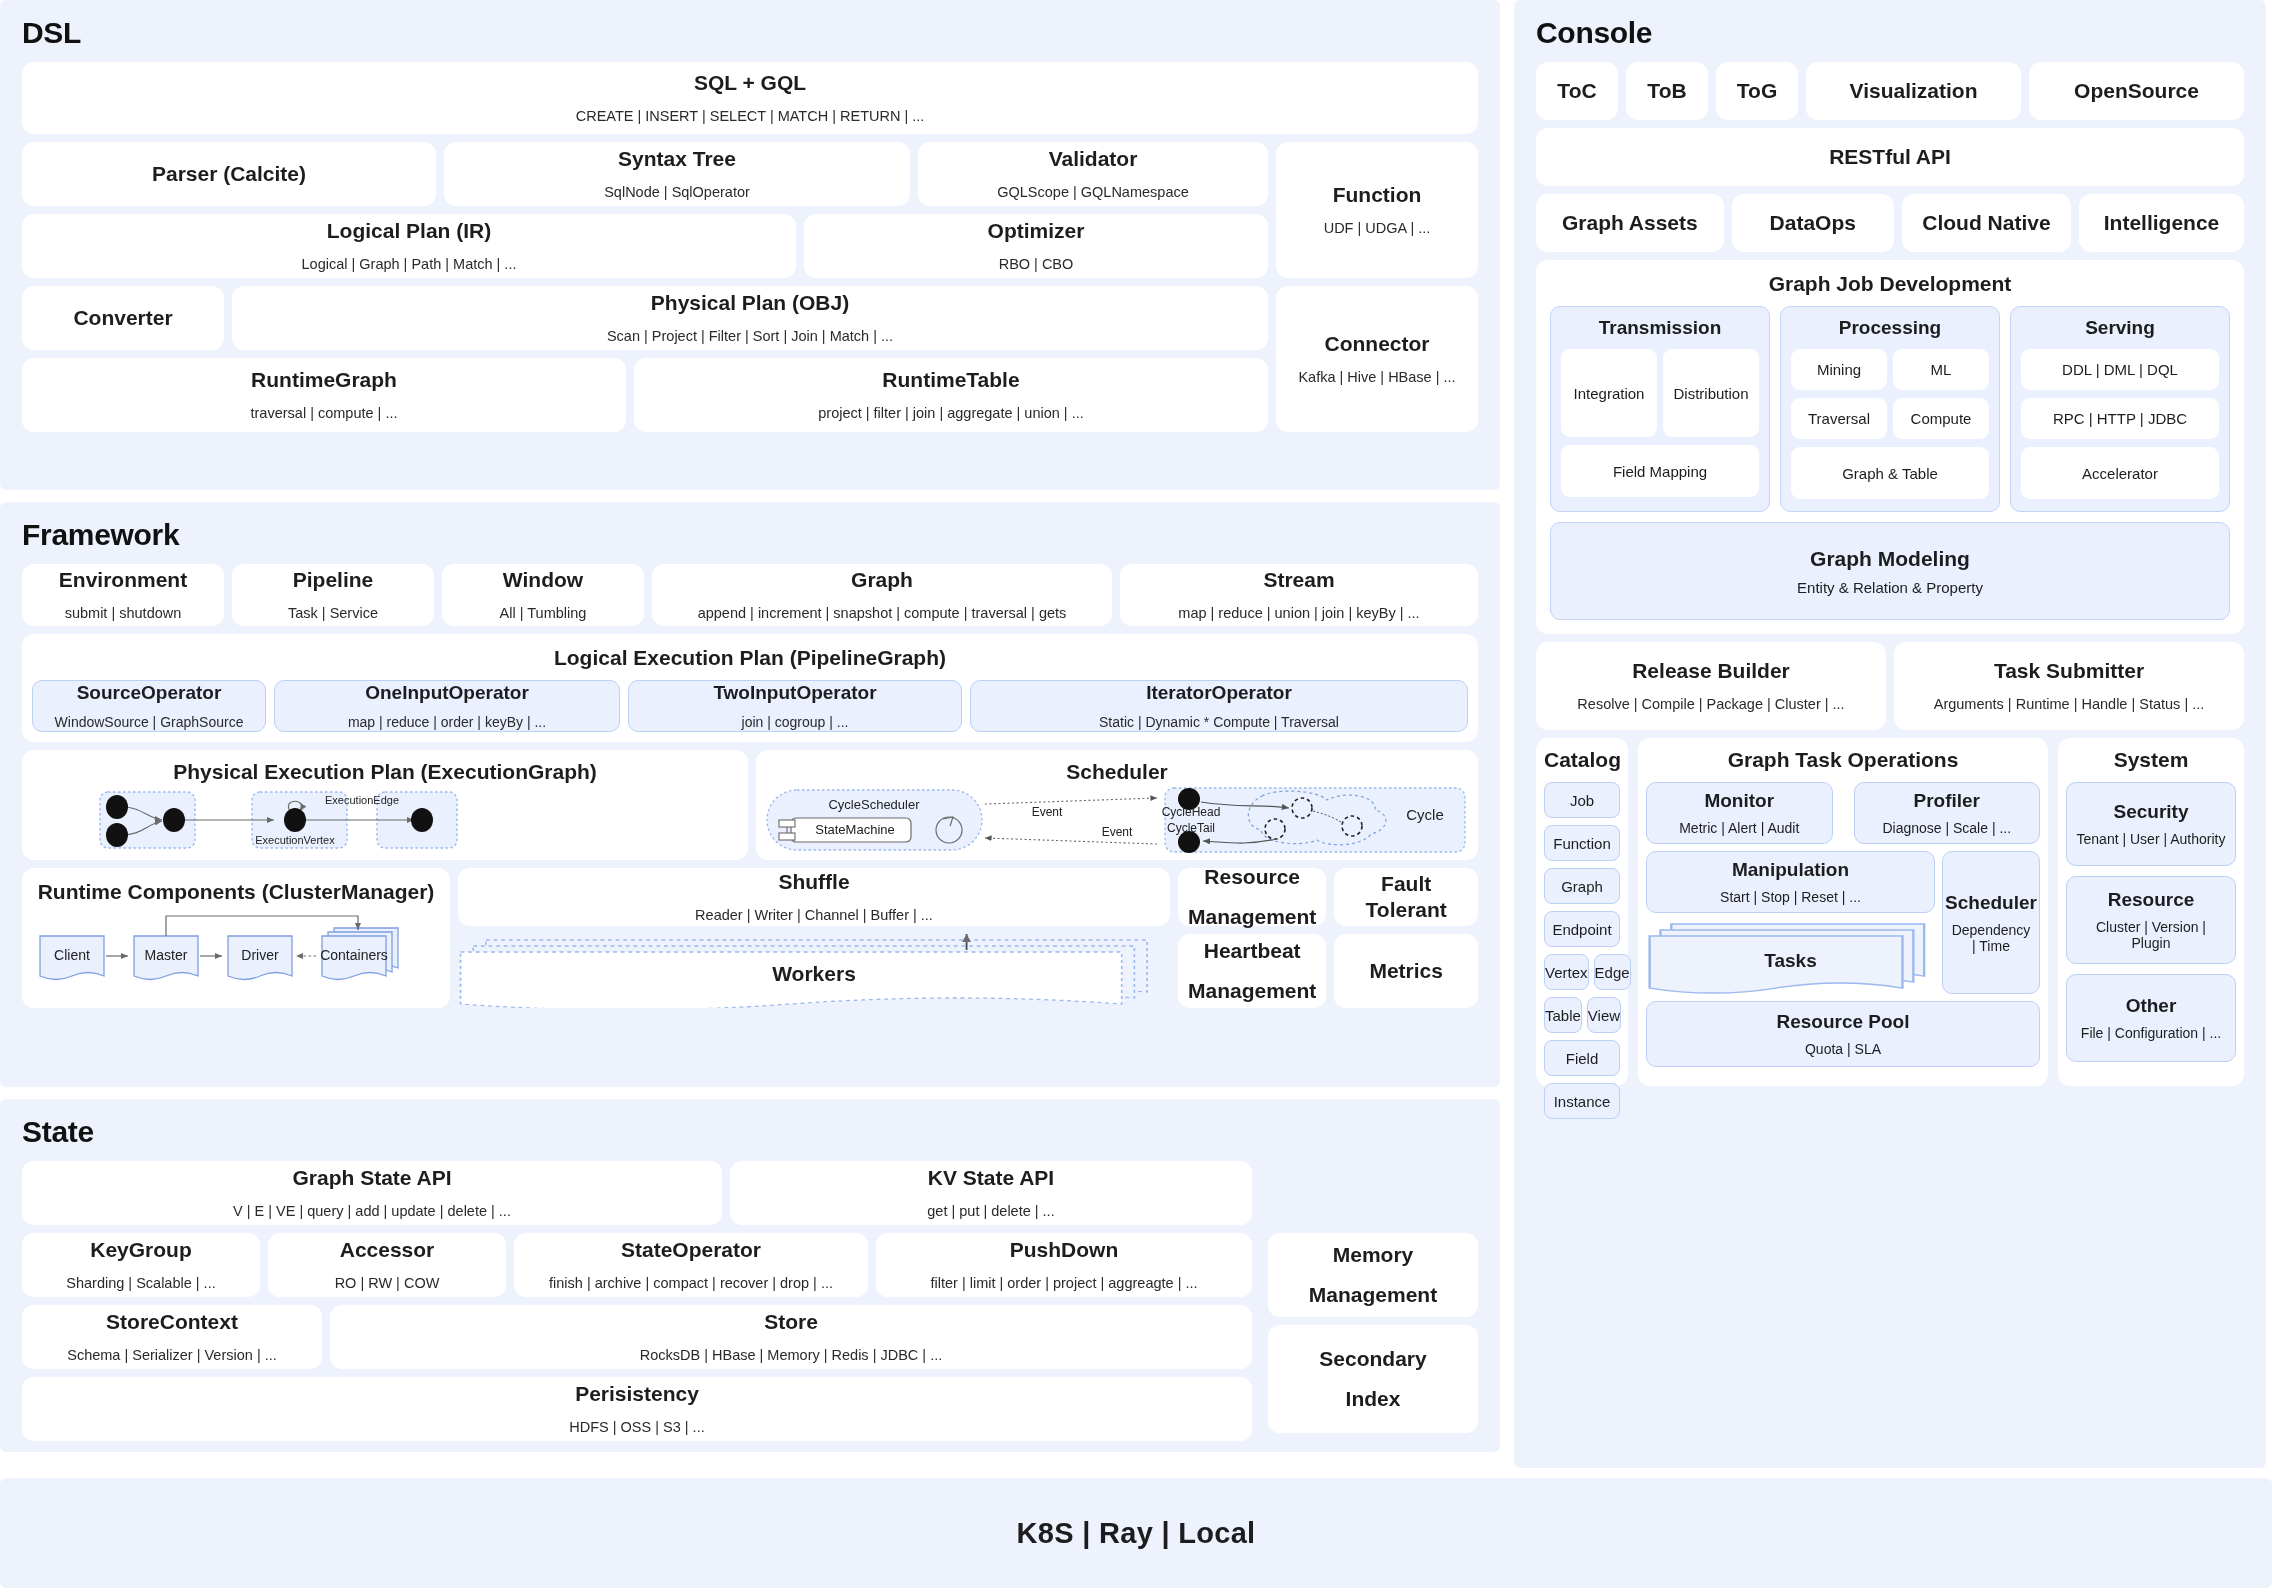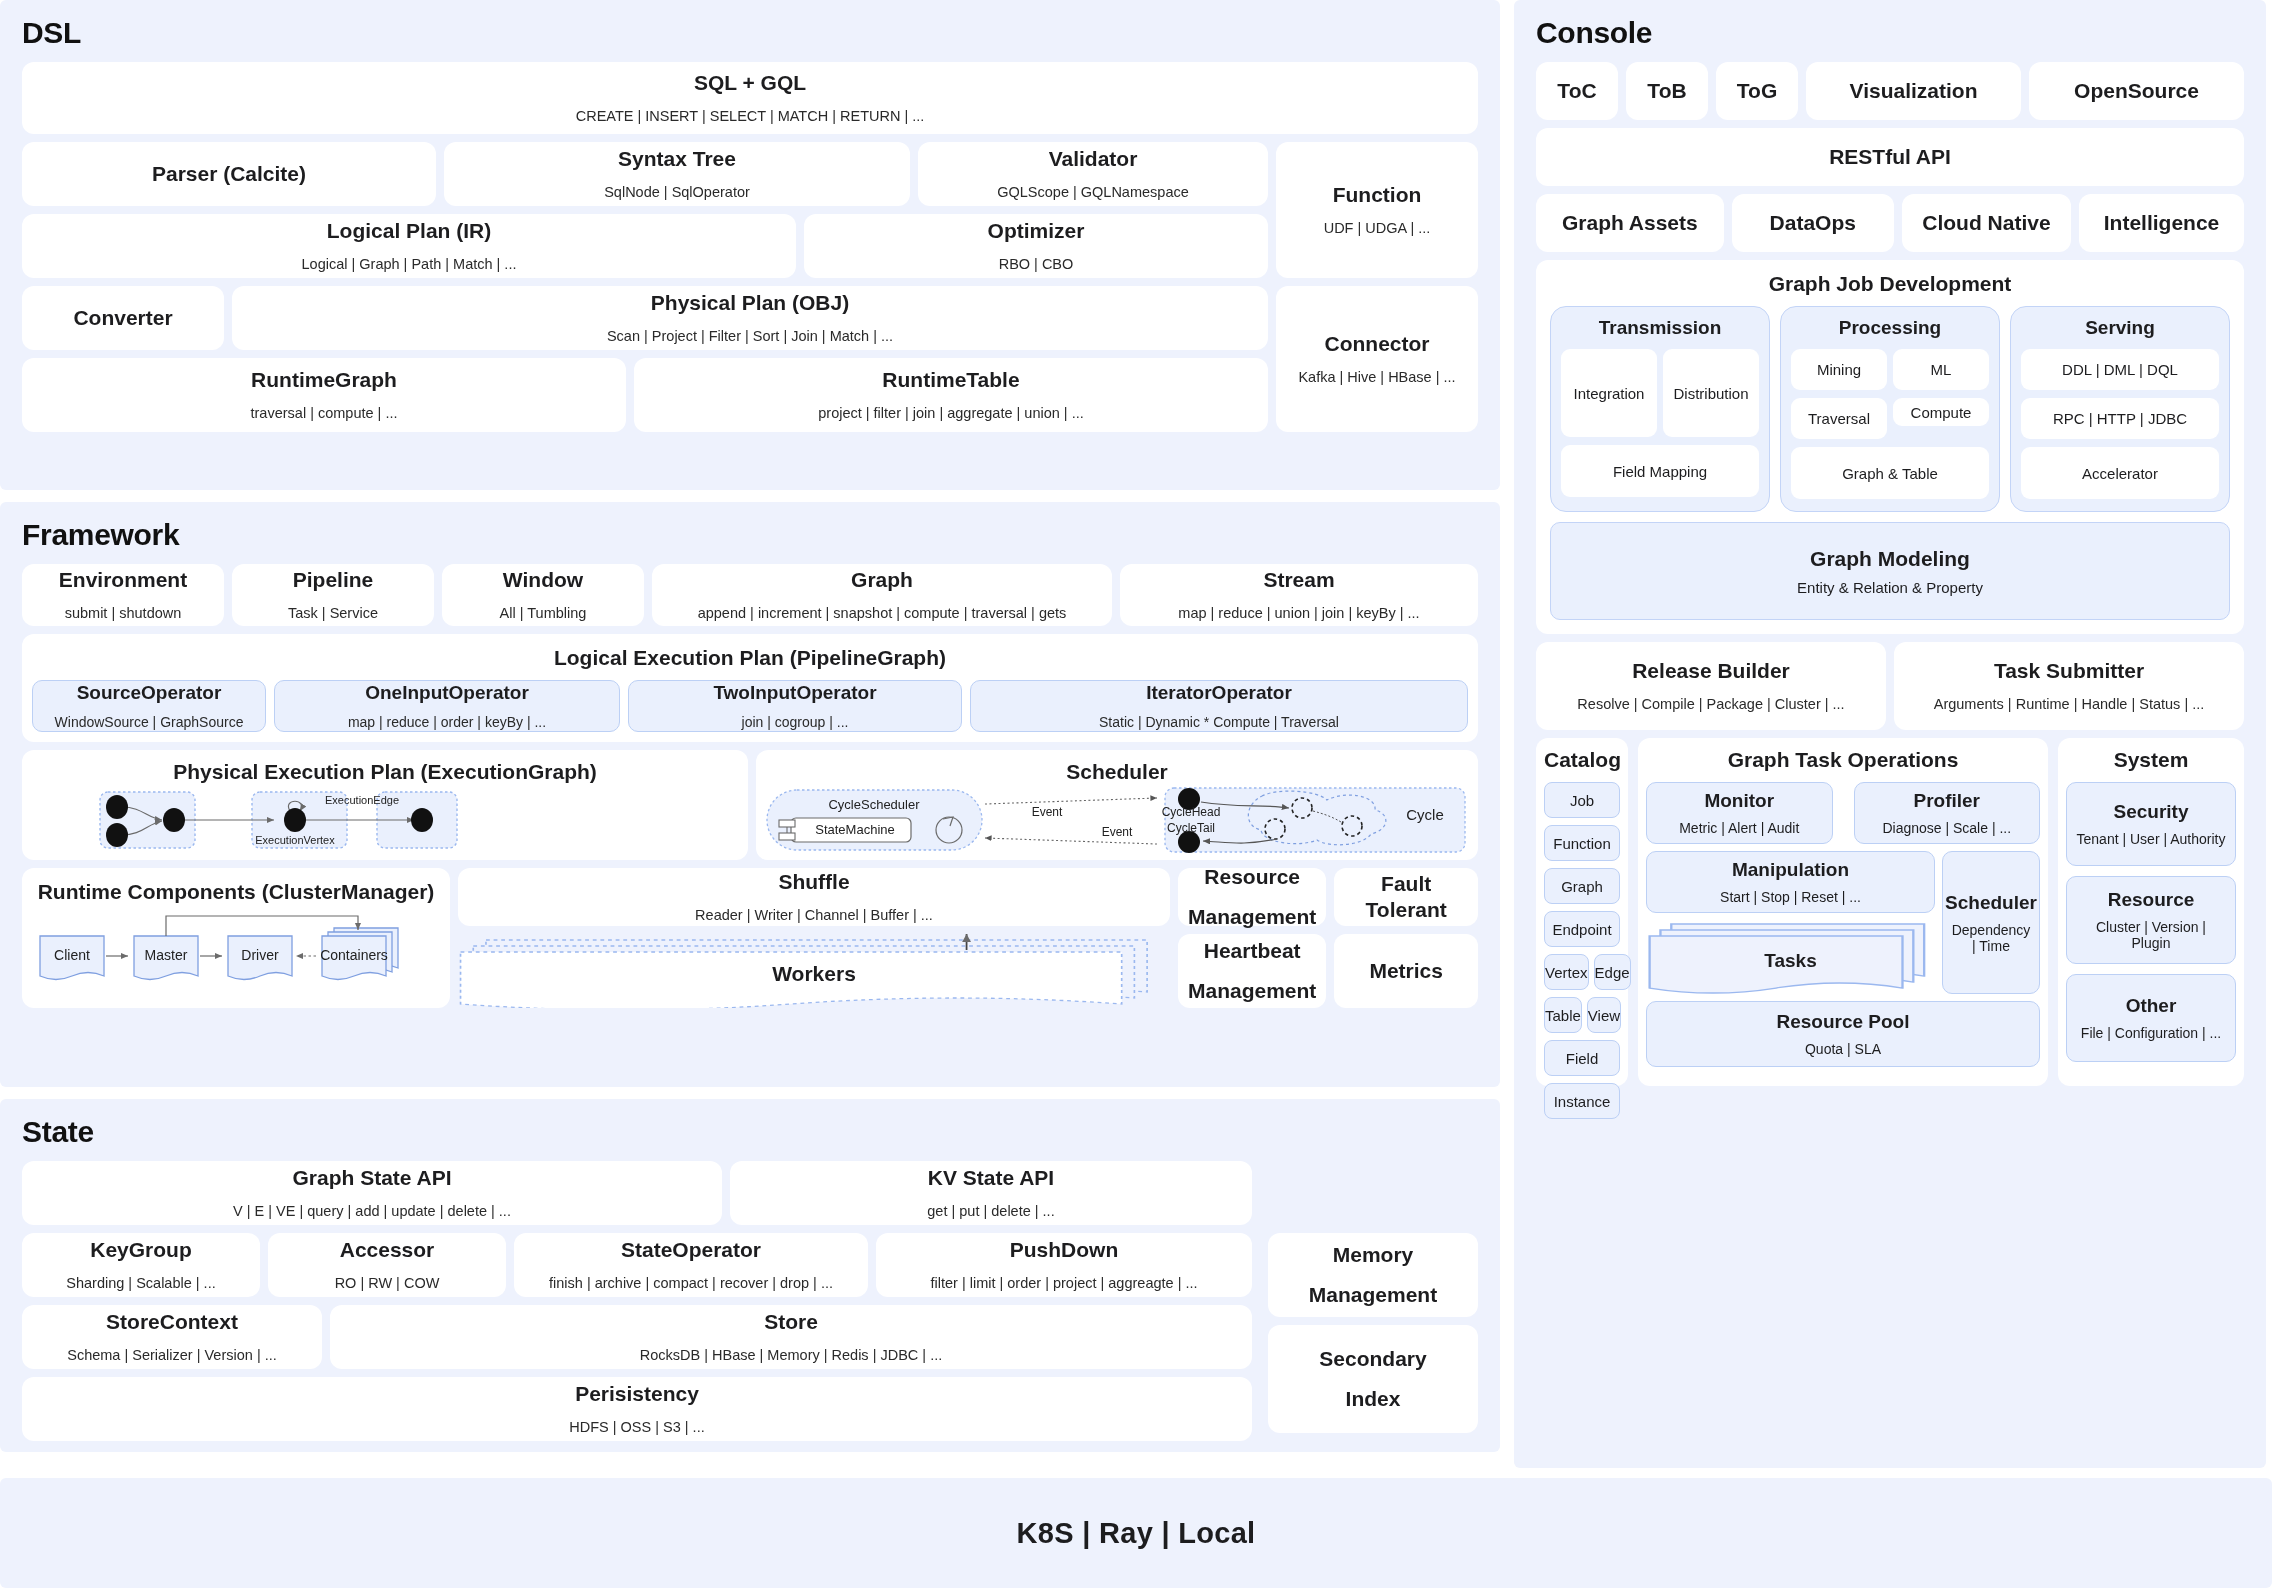--- a/index.html
+++ b/index.html
@@ -53,21 +53,21 @@
 
   
   #state { height: 353px; }
 
   
   #console { background:#eef2fd; border-radius:6px; padding:16px 22px 20px 22px; height: 1468px; }
 
   .gjd { background:#fff; border-radius:12px; padding: 12px 14px 14px 14px; }
   .gjd-title { text-align:center; font-size:21px; font-weight:bold; margin-bottom:10px; }
   .gjd-cols { display:flex; gap:10px; }
-  .gjd-col { flex:1; background:#eaf0fd; border:1px solid #c3d4f7; border-radius:16px; padding:10px 10px 12px 10px;
+  .gjd-col { flex:1; background:#eaf0fd; border:1px solid #c3d4f7; border-radius:10px; padding:10px 10px 12px 10px;
              display:flex; flex-direction:column; gap:8px; }
   .gjd-col > .h { text-align:center; font-size:19px; font-weight:bold; margin-bottom:2px; }
   .wbox { background:#fff; border-radius:9px; display:flex; align-items:center; justify-content:center;
           text-align:center; font-size:15px; padding:6px 4px; }
 
   .gm { background:#eaf0fd; border:1px solid #c3d4f7; border-radius:10px; margin-top:10px;
         display:flex; flex-direction:column; align-items:center; justify-content:center; text-align:center; height:98px; }
   .gm .t { font-size:21px; font-weight:bold; }
   .gm .s { font-size:15px; margin-top:8px; }
 
@@ -478,21 +478,21 @@
             </div>
 
             <div class="gjd-col">
               <div class="h">Processing</div>
               <div class="row" style="gap:6px;">
                 <div class="wbox" style="flex:1;height:41px;">Mining</div>
                 <div class="wbox" style="flex:1;height:41px;">ML</div>
               </div>
               <div class="row" style="gap:6px;">
                 <div class="wbox" style="flex:1;height:41px;">Traversal</div>
-                <div class="wbox" style="flex:1;height:28px;">Compute</div>
+                <div class="wbox" style="flex:1;height:41px;">Compute</div>
               </div>
               <div class="wbox" style="height:52px;">Graph &amp; Table</div>
             </div>
 
             <div class="gjd-col">
               <div class="h">Serving</div>
               <div class="wbox" style="height:41px;">DDL | DML | DQL</div>
               <div class="wbox" style="height:41px;">RPC | HTTP | JDBC</div>
               <div class="wbox" style="height:52px;">Accelerator</div>
             </div>

